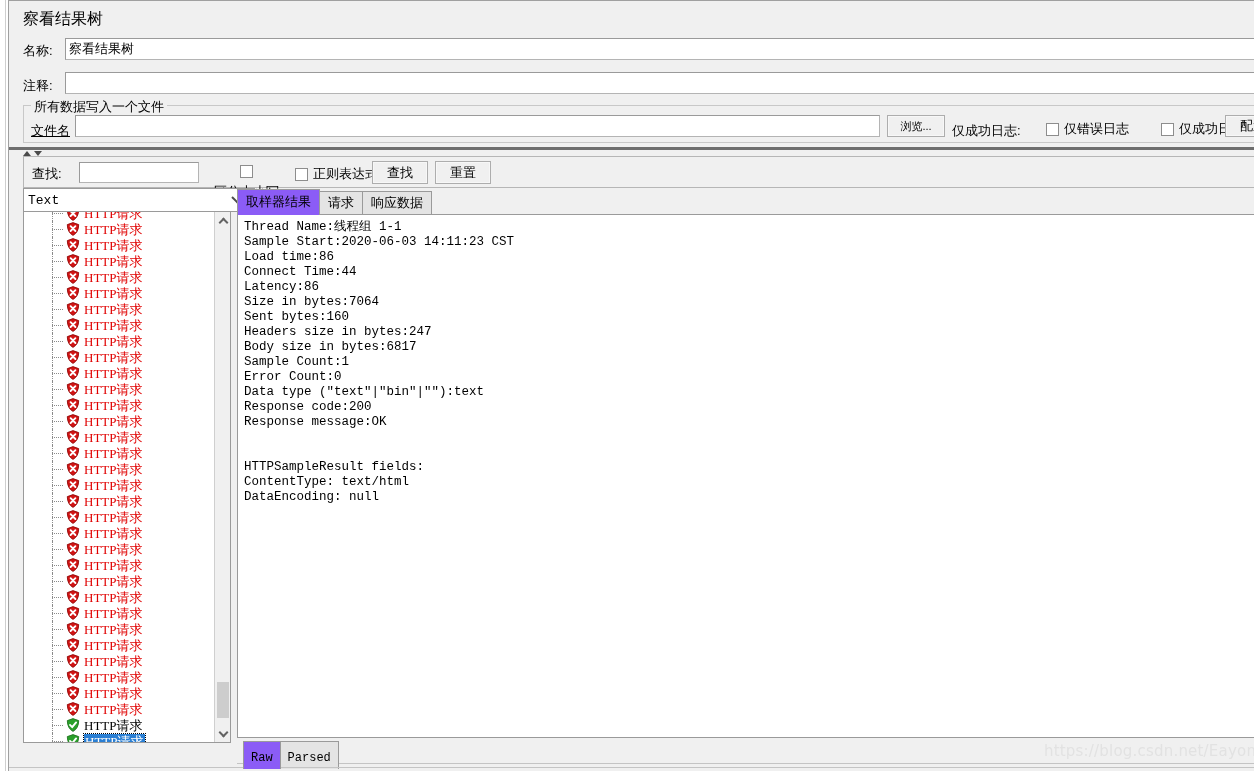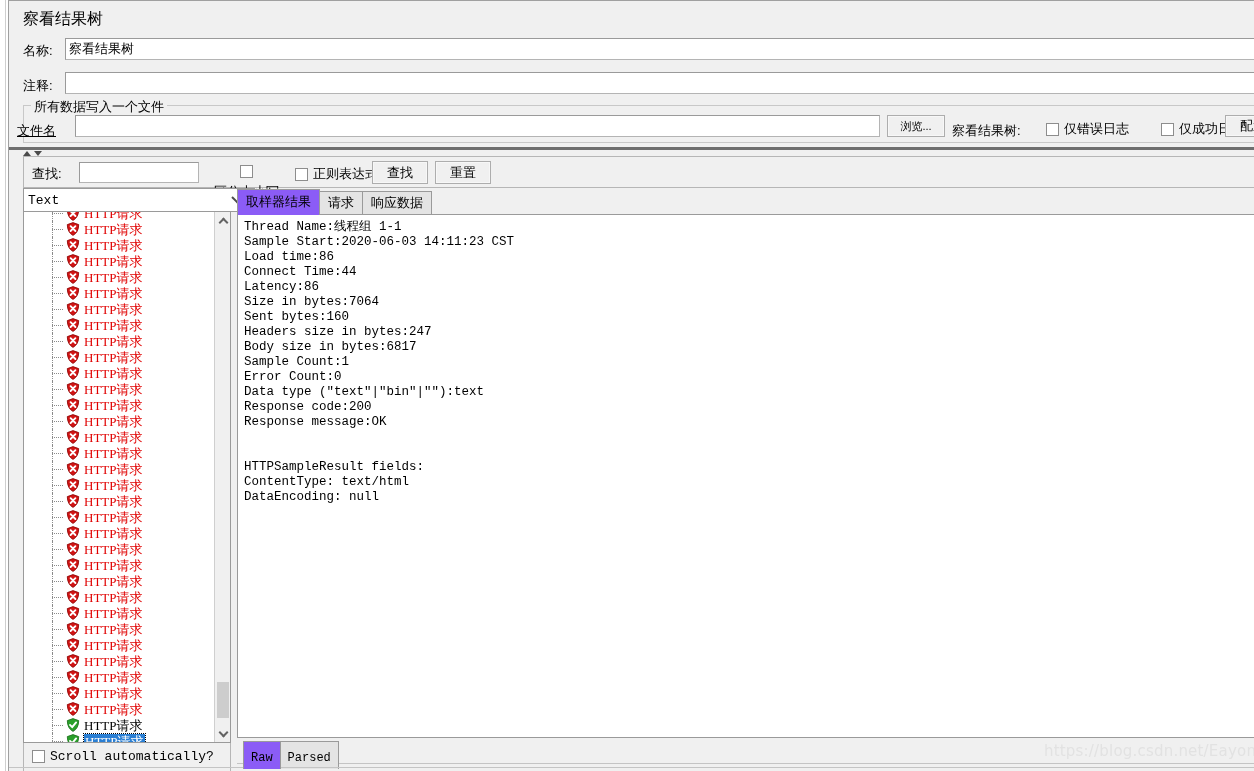--- a/index.html
+++ b/index.html
@@ -335,26 +335,26 @@
 
     <div class="field-label" style="left:14px; top:41px;">名称:</div>
     <div class="textfield" style="left:56px; top:37px; width:1192px; height:22px;">察看结果树</div>
 
     <div class="field-label" style="left:14px; top:76px;">注释:</div>
     <div class="textfield" style="left:56px; top:71px; width:1192px; height:22px;"></div>
 
     <div class="group-box" style="left:14px; top:104px; width:1234px; height:38px;"></div>
     <div class="group-title" style="left:22px; top:97px;">所有数据写入一个文件</div>
 
-    <div class="field-label" style="left:8px; top:121px;text-decoration:underline;">文件名</div>
+    <div class="field-label" style="left:22px; top:121px;text-decoration:underline;">文件名</div>
     <div class="textfield" style="left:66px; top:114px; width:805px; height:22px;"></div>
 
     <div class="btn" style="left:878px; top:114px; width:58px; height:22px; line-height:20px; font-size:11px;">浏览...</div>
 
-    <div class="field-label" style="left:943px; top:121px;">察看结果树:</div>
+    <div class="field-label" style="left:943px; top:121px;">仅成功日志:</div>
 
     <div class="cb-wrap" style="left:1037px; top:119px;">
       <span class="cb-box"></span>
       <span class="cb-label">仅错误日志</span>
     </div>
 
     <div class="cb-wrap" style="left:1152px; top:119px;">
       <span class="cb-box"></span>
       <span class="cb-label">仅成功日志</span>
     </div>
@@ -745,26 +745,20 @@
         <div class="vs-btn up">
           <span class="chev up"></span>
         </div>
         <div class="vs-thumb" style="top:470px; height:36px;"></div>
         <div class="vs-btn down">
           <span class="chev down"></span>
         </div>
       </div>
     </div>
 
-    <div class="scroll-auto" style="left:14px; top:742px; width:208px; height:29px; border:1px solid #b6b6b6; border-top:none;">
-      <div class="cb-wrap" style="left:8px; top:6px;">
-        <span class="cb-box"></span>
-        <span class="cb-label">Scroll automatically?</span>
-      </div>
-    </div>
 
     <div class="tabstrip" style="left:228px; top:188px;" id="top-tabs">
         <div class="tab active"><span>取样器结果</span></div>
         <div class="tab"><span>请求</span></div>
         <div class="tab"><span>响应数据</span></div>
       </div>
 
     <div class="result-pane" style="left:228px; top:213px; width:1020px; height:524px;">
       <div class="result-text" id="result-text">Thread Name:线程组 1-1
 Sample Start:2020-06-03 14:11:23 CST

